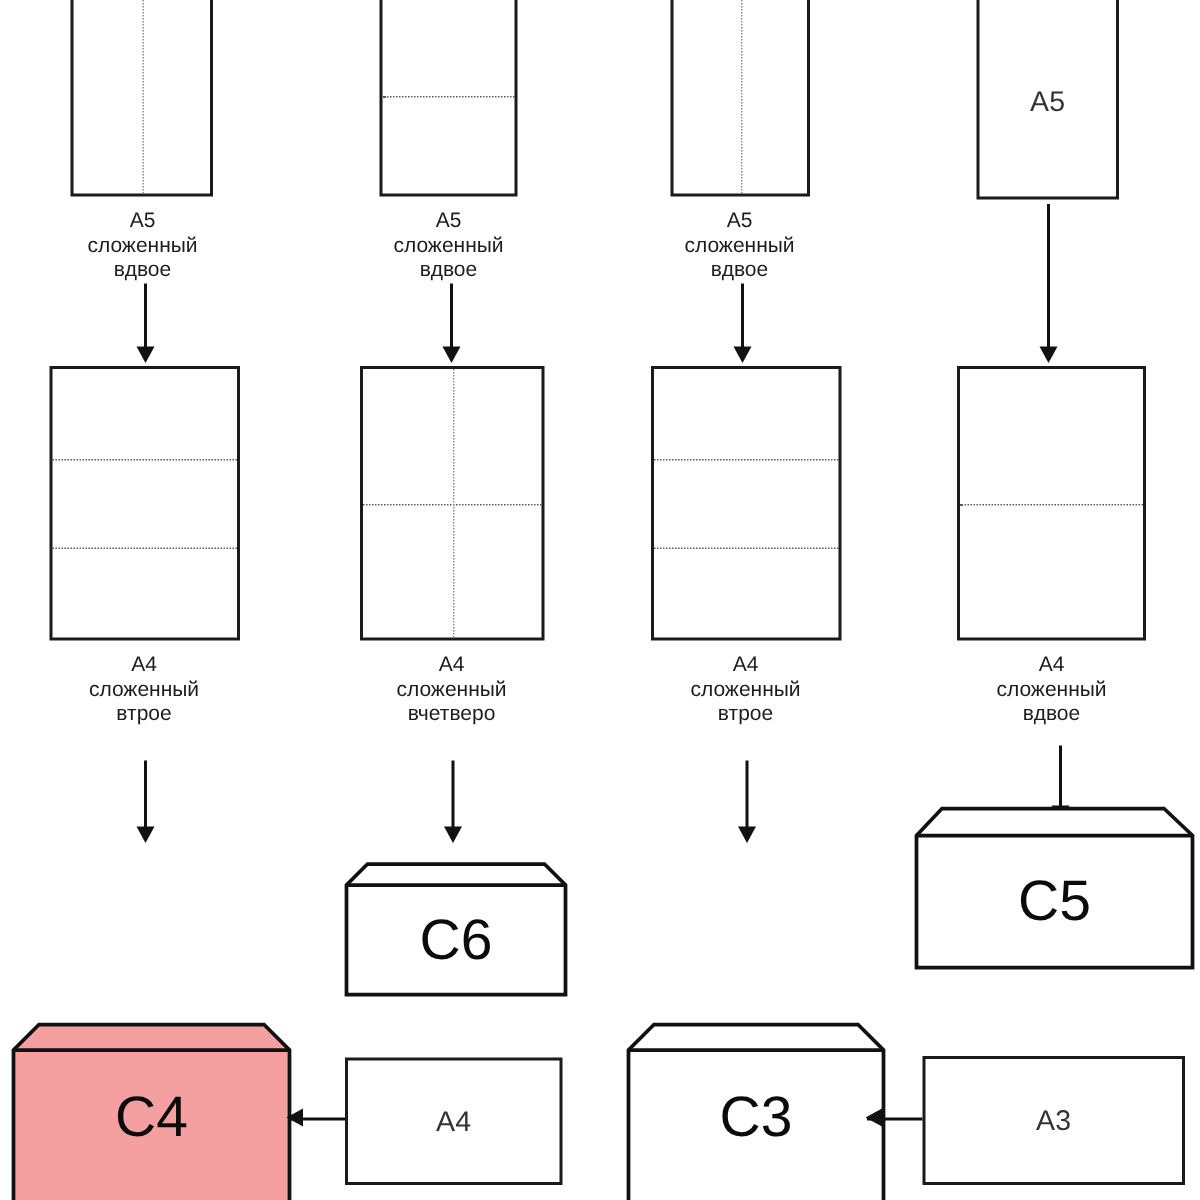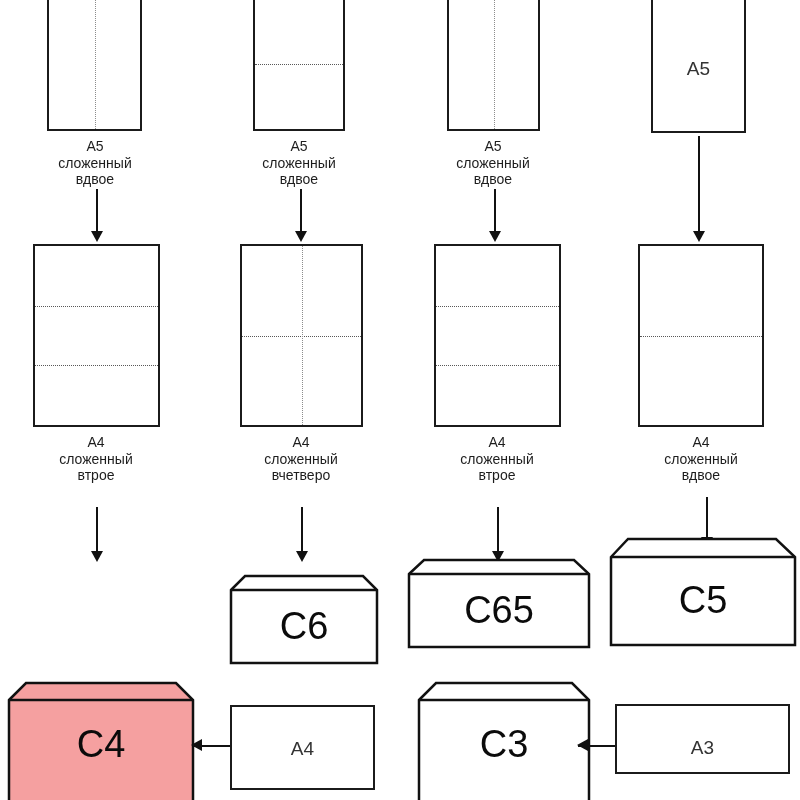--- a/index.html
+++ b/index.html
@@ -214,27 +214,20 @@
 
 
   <div class="envelope" style="left:228px; top:572px;">
     <svg width="152" height="94" viewBox="0 0 152 94">
       <path d="M3,18 L17,4 L135,4 L149,18 L149,91 L3,91 Z" fill="#ffffff" stroke="#111111" stroke-width="2.5"></path>
       <path d="M3,18 L149,18" fill="none" stroke="#111111" stroke-width="2.5"></path>
       <text class="env-text" x="76" y="57">C6</text>
     </svg>
   </div>
 
-  <div class="envelope" style="left:406px; top:556px;">
-    <svg width="186" height="94" viewBox="0 0 186 94">
-      <path d="M3,18 L18,4 L168,4 L183,18 L183,91 L3,91 Z" fill="#ffffff" stroke="#111111" stroke-width="2.5"></path>
-      <path d="M3,18 L183,18" fill="none" stroke="#111111" stroke-width="2.5"></path>
-      <text class="env-text" x="93" y="57">C65</text>
-    </svg>
-  </div>
 
   <div class="envelope" style="left:608px; top:535px;">
     <svg width="190" height="113" viewBox="0 0 190 113">
       <path d="M3,22 L20,4 L168,4 L187,22 L187,110 L3,110 Z" fill="#ffffff" stroke="#111111" stroke-width="2.5"></path>
       <path d="M3,22 L187,22" fill="none" stroke="#111111" stroke-width="2.5"></path>
       <text class="env-text" x="95" y="68">C5</text>
     </svg>
   </div>
 
   <div class="envelope" style="left:6px; top:680px;">
@@ -260,17 +253,17 @@
       <path d="M3,20 L173,20" fill="none" stroke="#111111" stroke-width="2.5"></path>
       <text class="env-text" x="88" y="67">C3</text>
     </svg>
   </div>
 
   <div class="arrow-left" style="left:578px; top:745px;">
     <div class="shaft" style="width:38px;"></div>
     <div class="head"></div>
   </div>
 
-  <div class="sheet" style="left:615px; top:704px; width:175px; height:70px;">
+  <div class="sheet" style="left:615px; top:704px; width:175px; height:86px;">
     <div class="sheet-label-inside" style="top:31px;">A3</div>
   </div>
 
 </div>
 
 </body></html>

